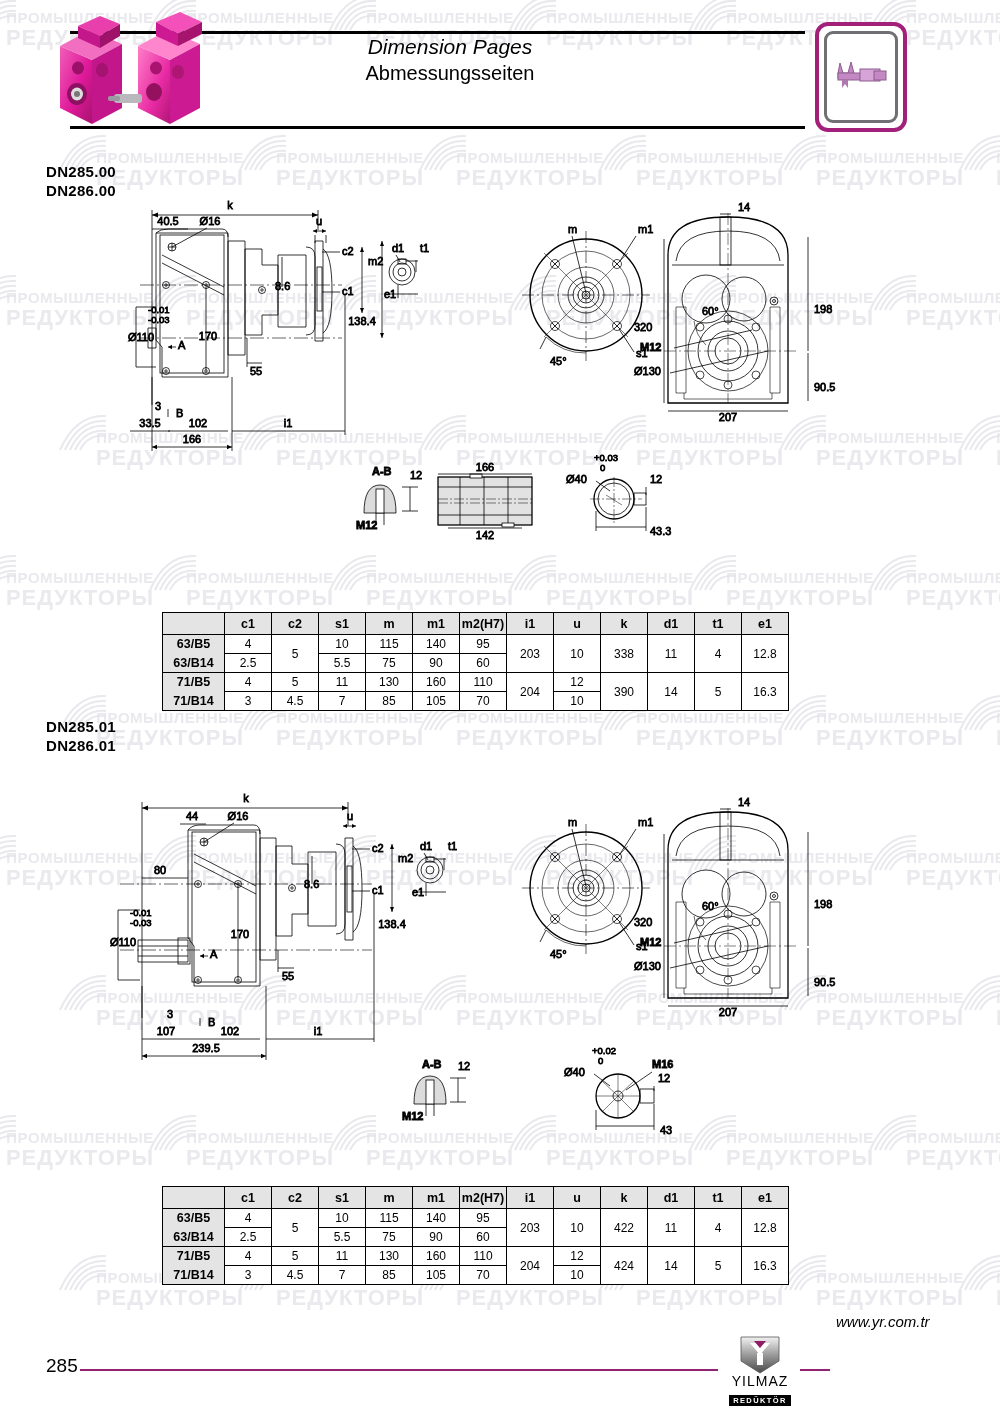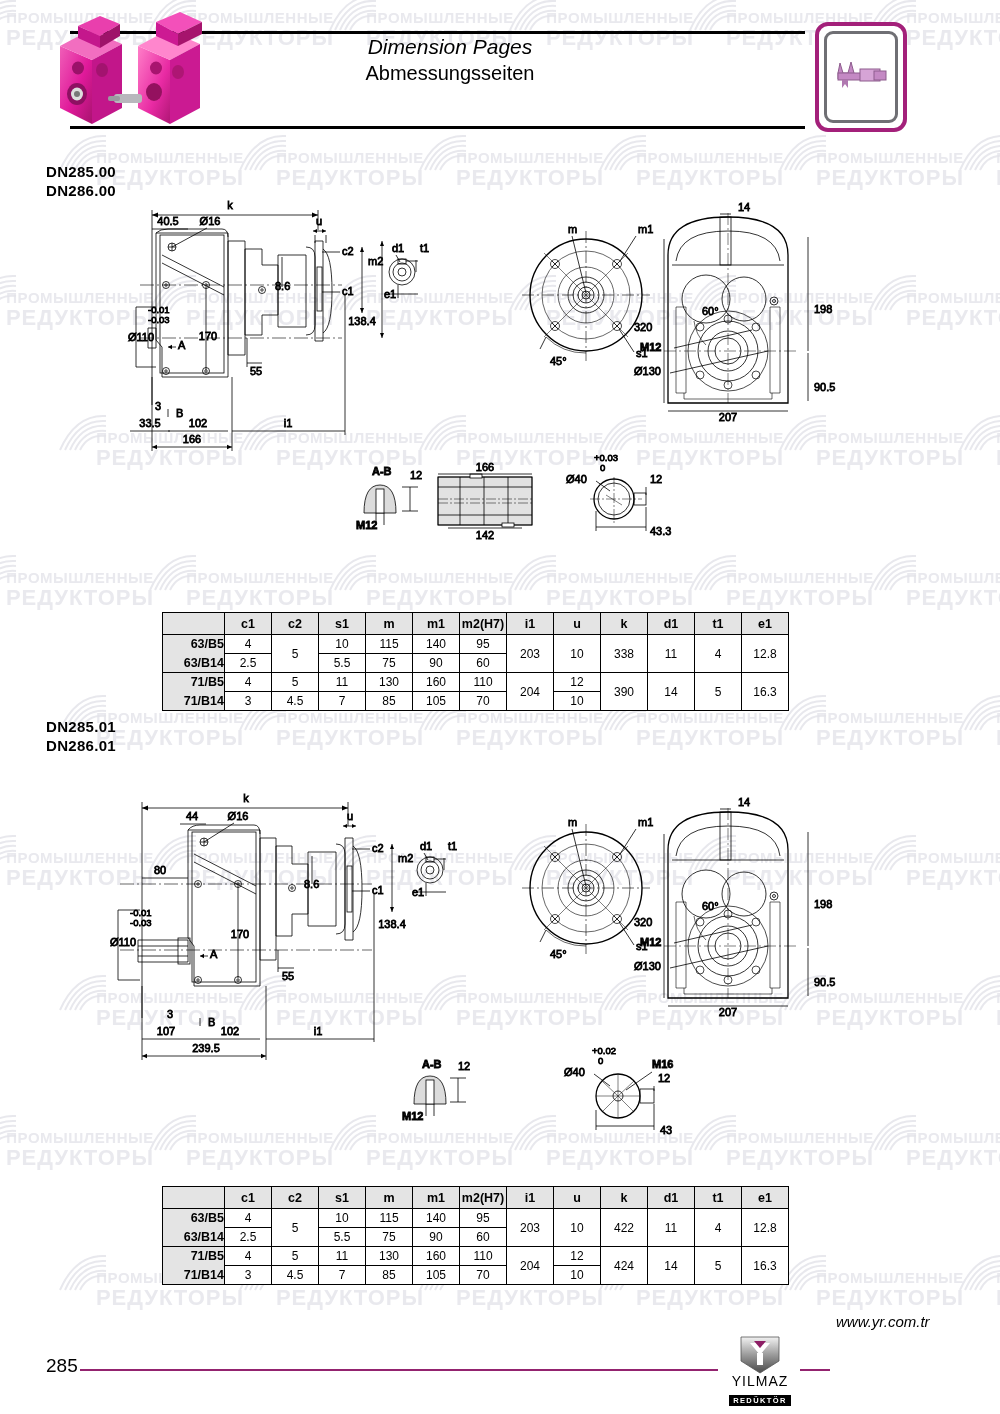--- a/index.html
+++ b/index.html
@@ -50,21 +50,21 @@
   .model-label { position:absolute; font-size:15px; font-weight:bold; letter-spacing:.3px; }
 
   
   .drawing { position:absolute; }
 
   
   .dim-table { position:absolute; border-collapse:collapse; font-size:12px; background:#fff; }
   .dim-table td, .dim-table th { border:1px solid #000; text-align:center; font-weight:normal;
                                  padding:0; background:#fff; }
   .dim-table th { background:#e4e4e4; font-weight:bold; font-size:12.5px; height:22px; }
-  .dim-table td.rowhdr { background:#e4e4e4; font-weight:bold; font-size:12.5px; width:62px;text-align:right; }
+  .dim-table td.rowhdr { background:#e4e4e4; font-weight:bold; font-size:12.5px; width:62px; }
   .dim-table td.num { height:19px; width:47px; }
   .dim-table td.rowhdr.top-c { border-bottom:none; }
   .dim-table td.rowhdr.bot-c { border-top:none;margin-top:26px; }
   .tbl-corner { width:62px; }
   #pageno { position:absolute; left:46px; top:1355px; font-size:19px; }
   #foot-line-l { position:absolute; left:80px; top:1369px; width:638px; height:2px; background:#93236f; }
   #foot-line-r { position:absolute; left:800px; top:1369px; width:30px; height:2px; background:#93236f; }
   #foot-url { position:absolute; left:836px; top:1313px; font-size:15px; font-style:italic; }
   #logo { position:absolute; left:718px; top:1335px; width:84px; height:62px; text-align:center; }
   #logo .lname { font-size:14px; font-weight:normal; letter-spacing:1px; margin-top:-2px; }

